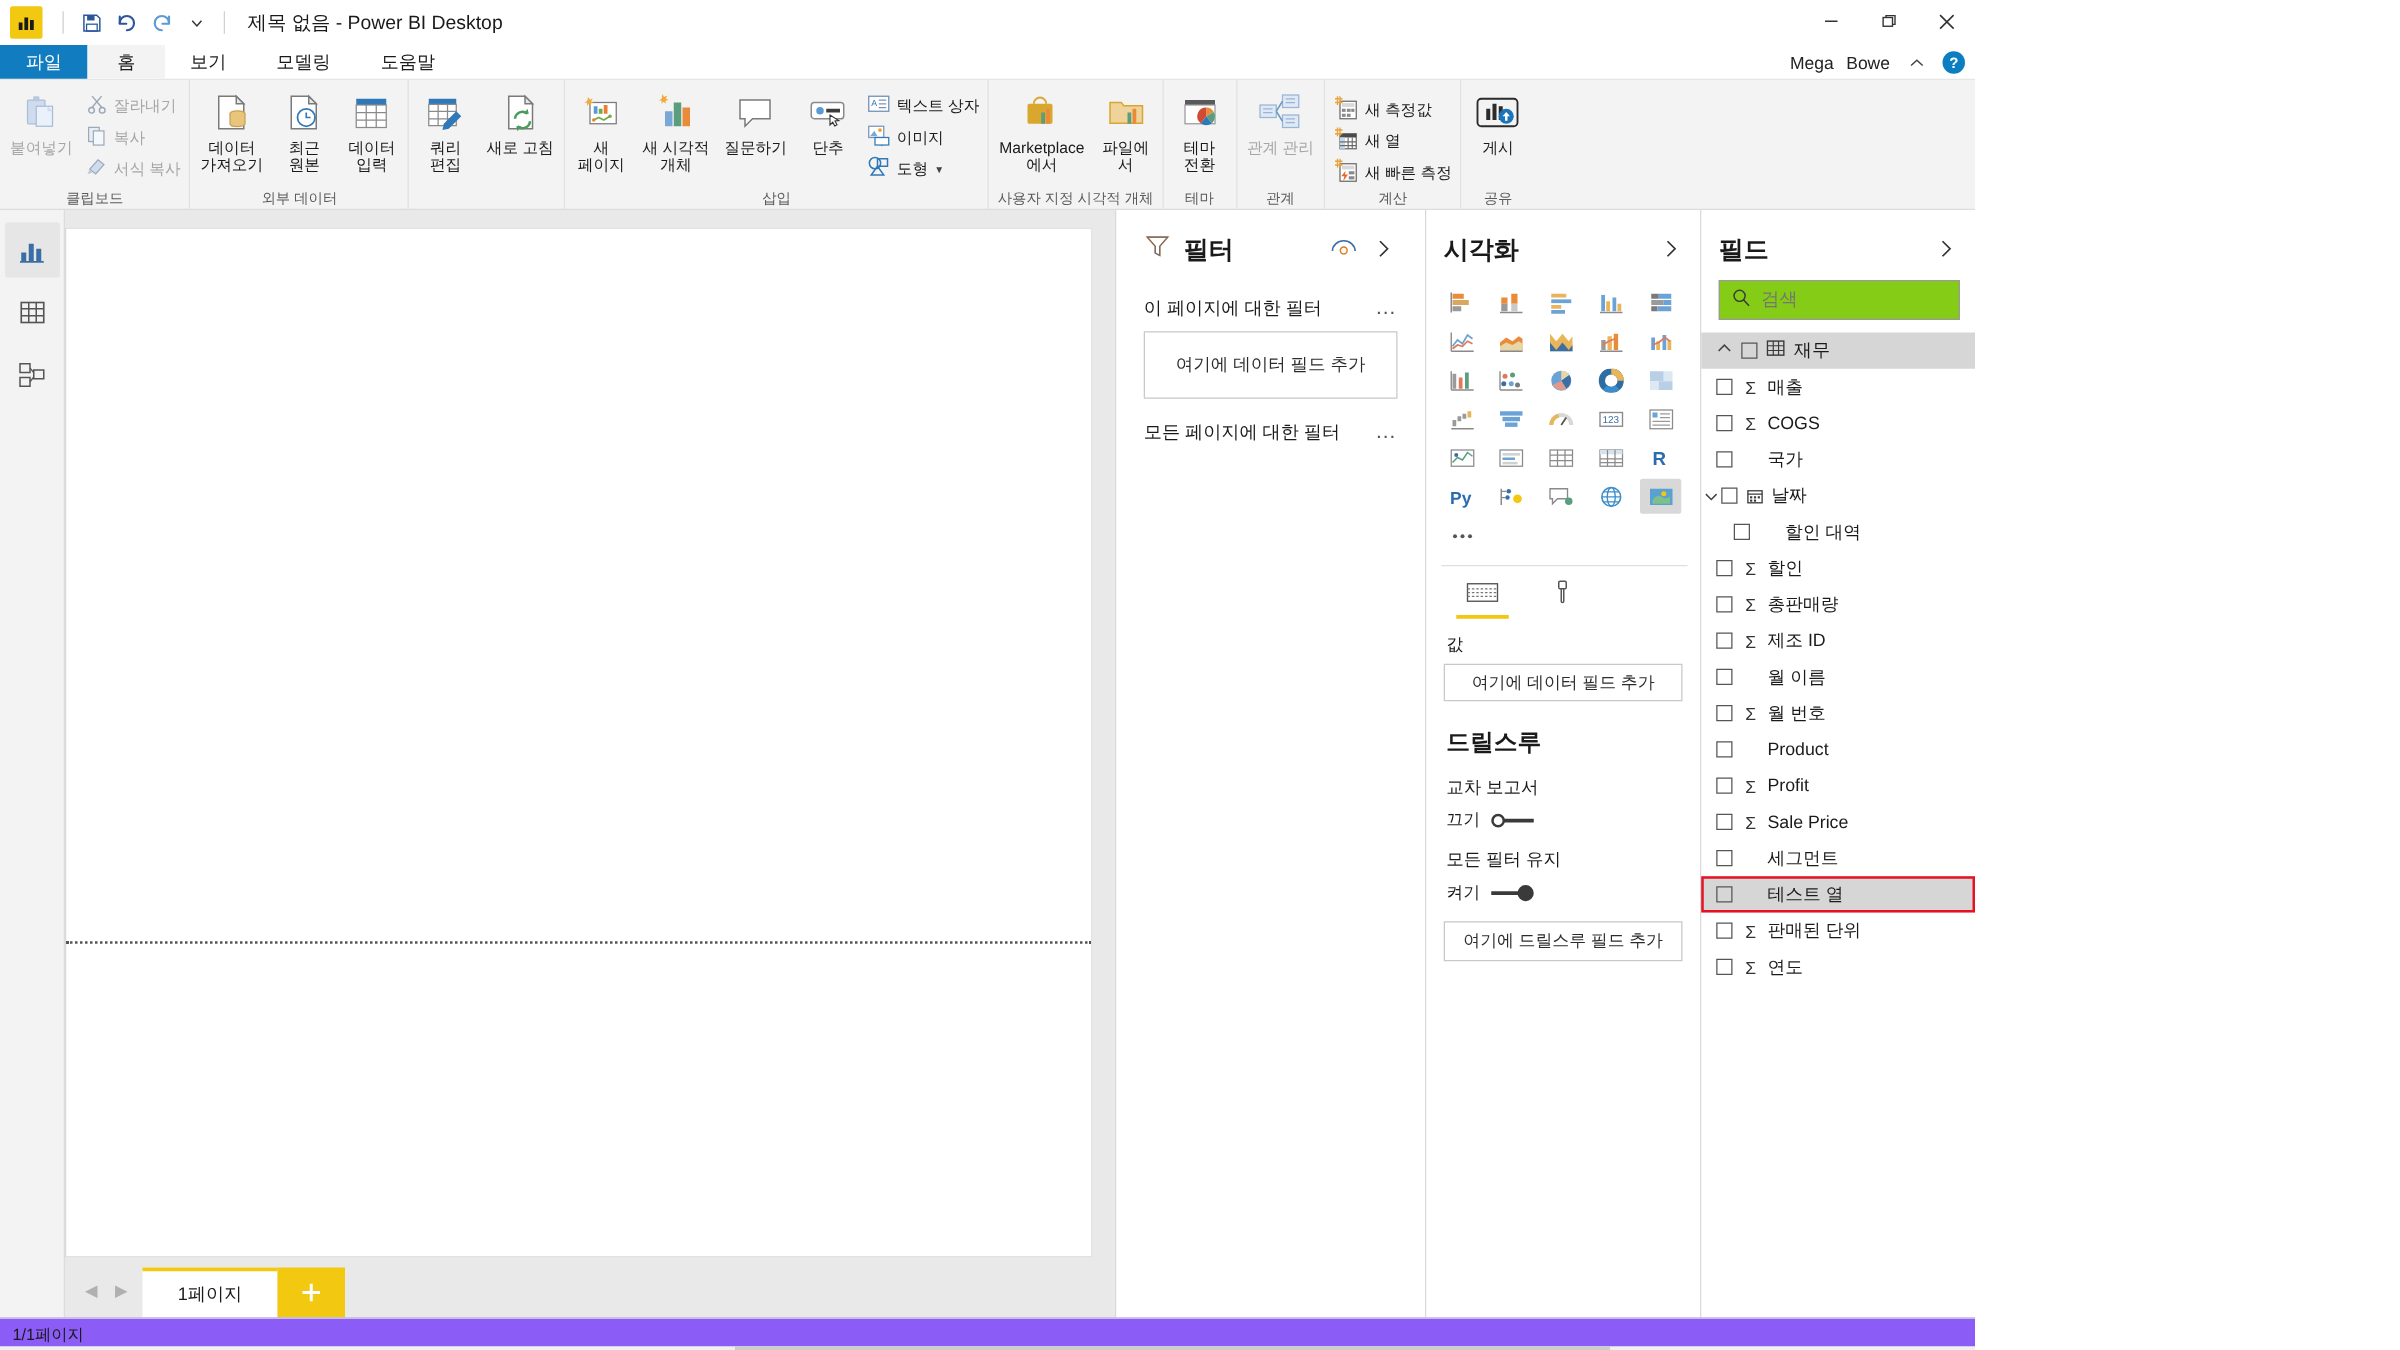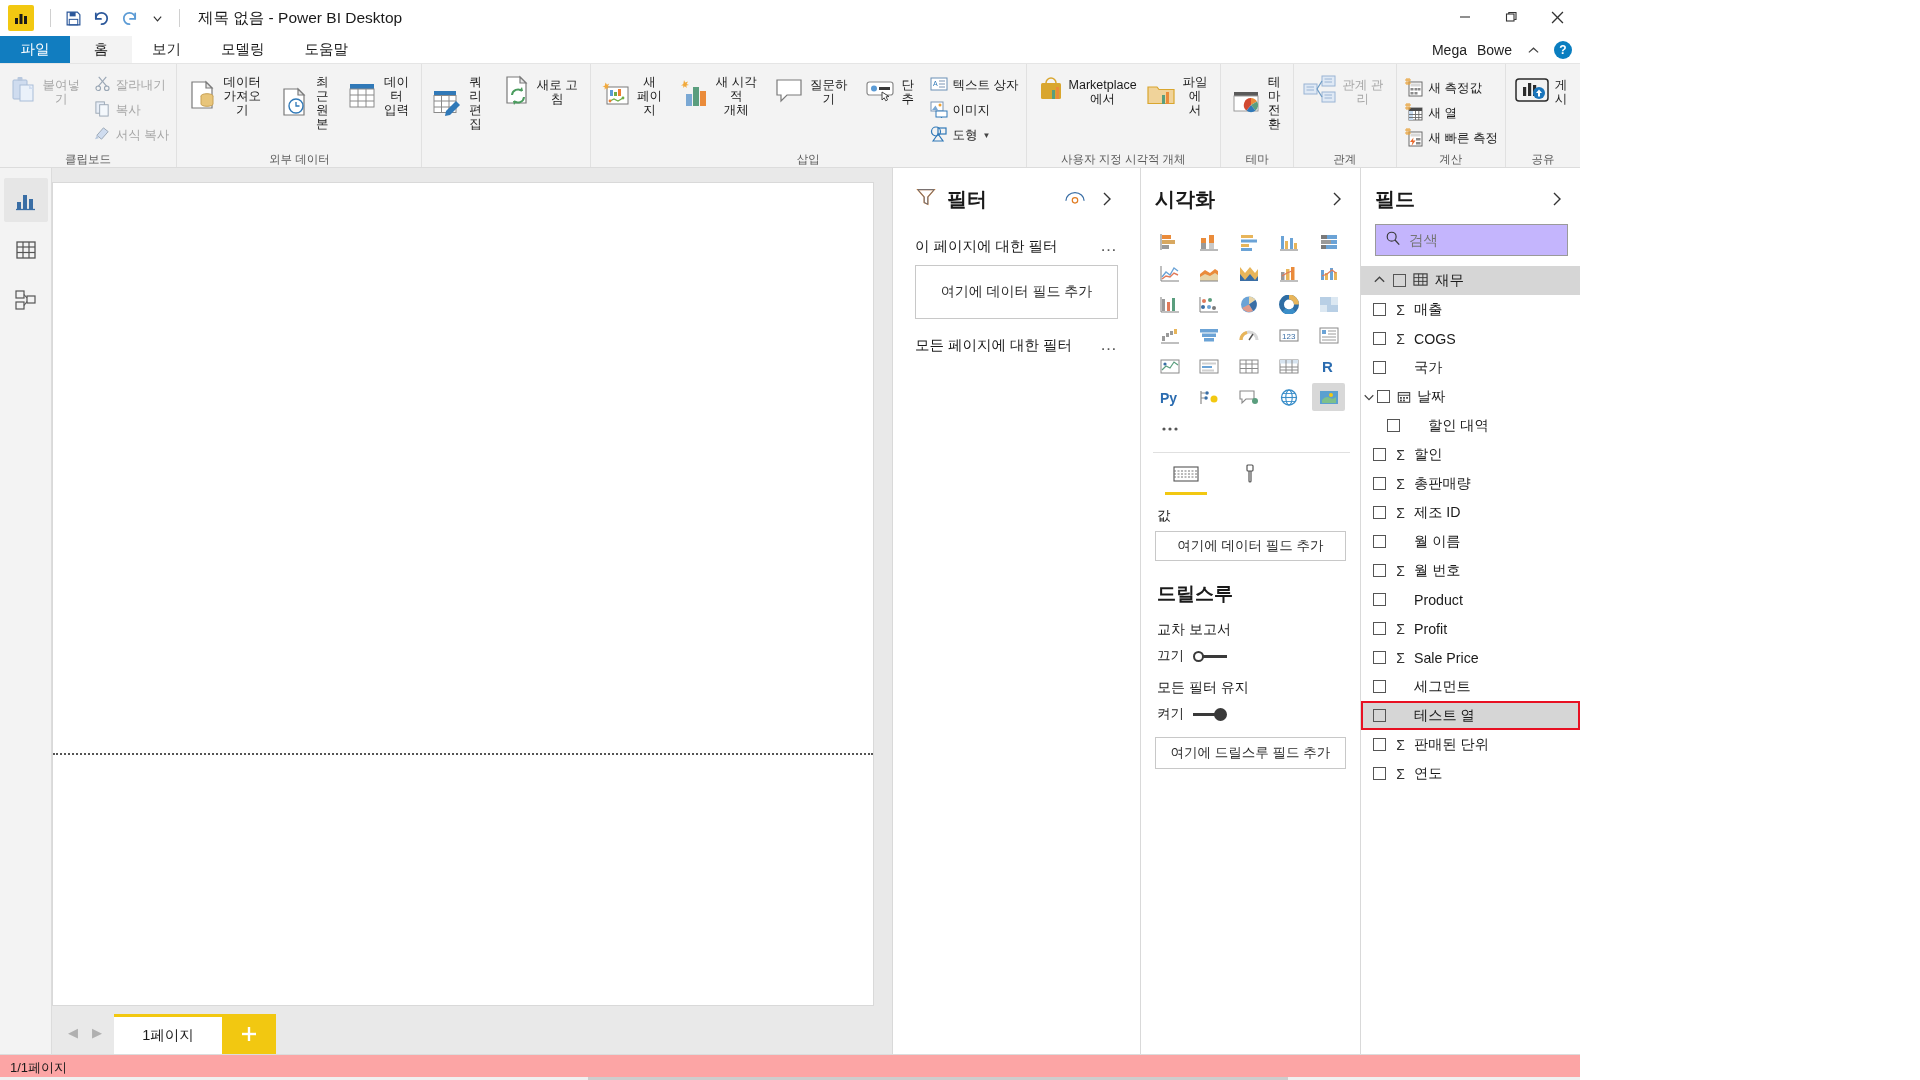--- a/index.html
+++ b/index.html
@@ -66,21 +66,21 @@
   .rgroup {
     display: flex; flex-direction: column; position: relative;
     border-right: 1px solid #e1e1e1; padding: 0 2px;
   }
   .rgroup-body { flex: 1; display: flex; align-items: flex-start; padding-top: 6px; }
   .rgroup-label {
     height: 16px; font-size: 11.5px; color: #5a5a5a; text-align: center;
     line-height: 16px; white-space: nowrap;
   }
   .big-btn {
-    display: flex; flex-direction: row; align-items: center; justify-content: flex-start;
+    display: flex; flex-direction: column; align-items: center; justify-content: flex-start;
     min-width: 54px; padding: 2px 6px; cursor: default; text-align: center;
   }
   .big-btn .bi { height: 36px; display: flex; align-items: center; justify-content: center; }
   .big-btn .bl {
     font-size: 12.5px; color: #1a1a1a; line-height: 14px; margin-top: 3px; white-space: pre-line;
   }
   .big-btn.disabled .bl { color: #a6a6a6; }
   .small-btn {
     display: flex; align-items: center; gap: 5px; padding: 1px 5px; height: 25px;
     cursor: default; white-space: nowrap;
@@ -185,21 +185,21 @@
   .tgl .track { position: absolute; left: 6px; right: 0; height: 3px; background: #3a3a3a; }
   .tgl .knob { width: 11px; height: 11px; border-radius: 50%; border: 2px solid #3a3a3a; background: #fff; position: absolute; left: 0; }
   .tgl.on .track { left: 0; right: 8px; }
   .tgl.on .knob { background: #3a3a3a; border-color: #3a3a3a; left: auto; right: 0; width: 13px; height: 13px; }
 
   
   .fields-pane { width: 220px; border-left: 1px solid #d9d9d9; background: #fff; }
   .fields-head { display: flex; align-items: center; height: 52px; padding: 10px 12px 0 14px; }
   .search-box {
     margin: 4px 12px 0 14px; border: 1px solid #9a9a9a; height: 32px;
-    display: flex; align-items: center; gap: 8px; padding: 0 9px; background: #c4b5fd;
+    display: flex; align-items: center; gap: 8px; padding: 0 9px; background: #84cc16;
   }
   .search-box input {
     border: none; outline: none; font-size: 14.5px; color: #555; flex: 1;
     font-family: "Liberation Sans", sans-serif; background: transparent;
   }
   .table-header {
     display: flex; align-items: center; gap: 7px; height: 29px; padding-left: 12px;
     background: #d6d6d6; margin-top: 10px; font-size: 14.5px; color: #1a1a1a;
   }
   .field-row {
@@ -215,21 +215,21 @@
   .field-row .fname { margin-left: 6px; white-space: nowrap; }
   .field-row.indent { padding-left: 26px; }
   .field-row.highlight { background: #d6d6d6; }
   .hl-box {
     position: absolute; left: 0; right: 0; top: 0; bottom: 0;
     border: 2px solid #E81123; pointer-events: none;
   }
 
   
   .statusbar {
-    height: 26px; background: #fca5a5; border-top: 1px solid #dcdcdc; display: flex;
+    height: 26px; background: #8b5cf6; border-top: 1px solid #dcdcdc; display: flex;
     align-items: center; padding-left: 10px; font-size: 13px; color: #1a1a1a; flex: none;
     position: relative;
   }
   .hscroll {
     position: absolute; left: 0; bottom: -4px; height: 7px; width: 100%;
   }
   .hscroll .thumb { position: absolute; left: 588px; width: 700px; height: 7px; background: #cdcdcd; }
   .hscroll .track { position: absolute; left: 0; width: 100%; height: 7px; background: #f0f0f0; }
 </style>
 </head>

